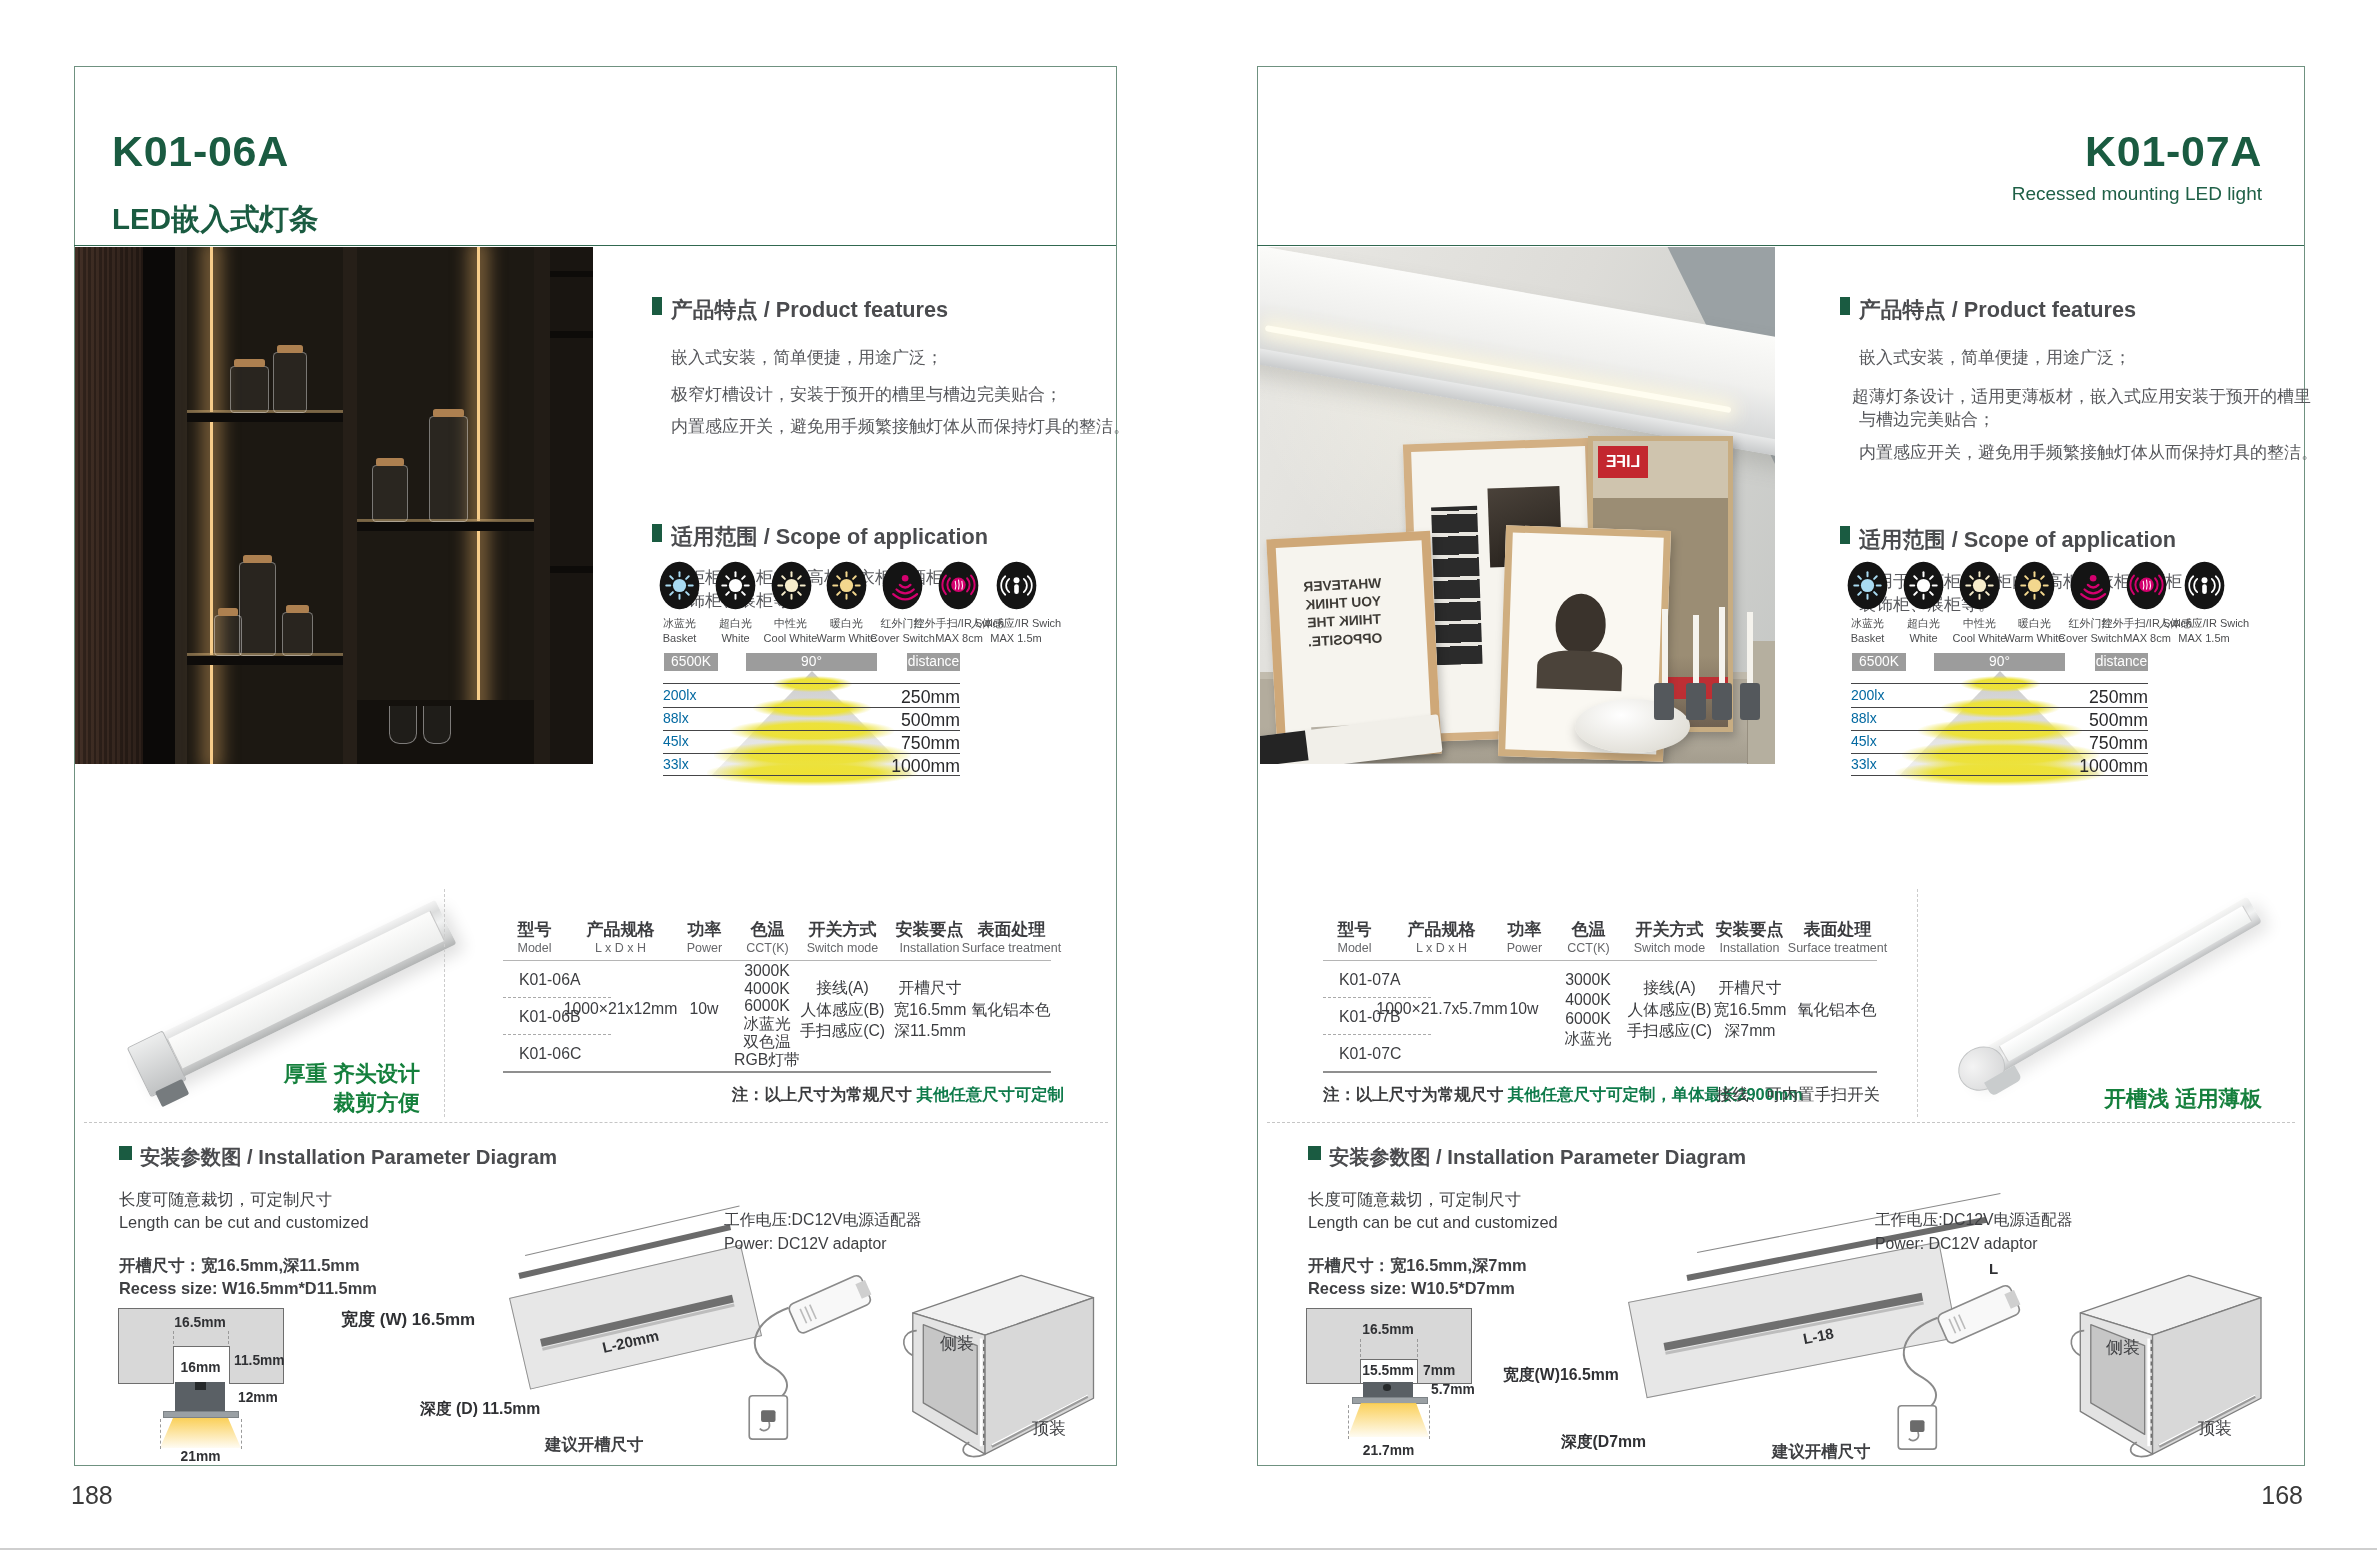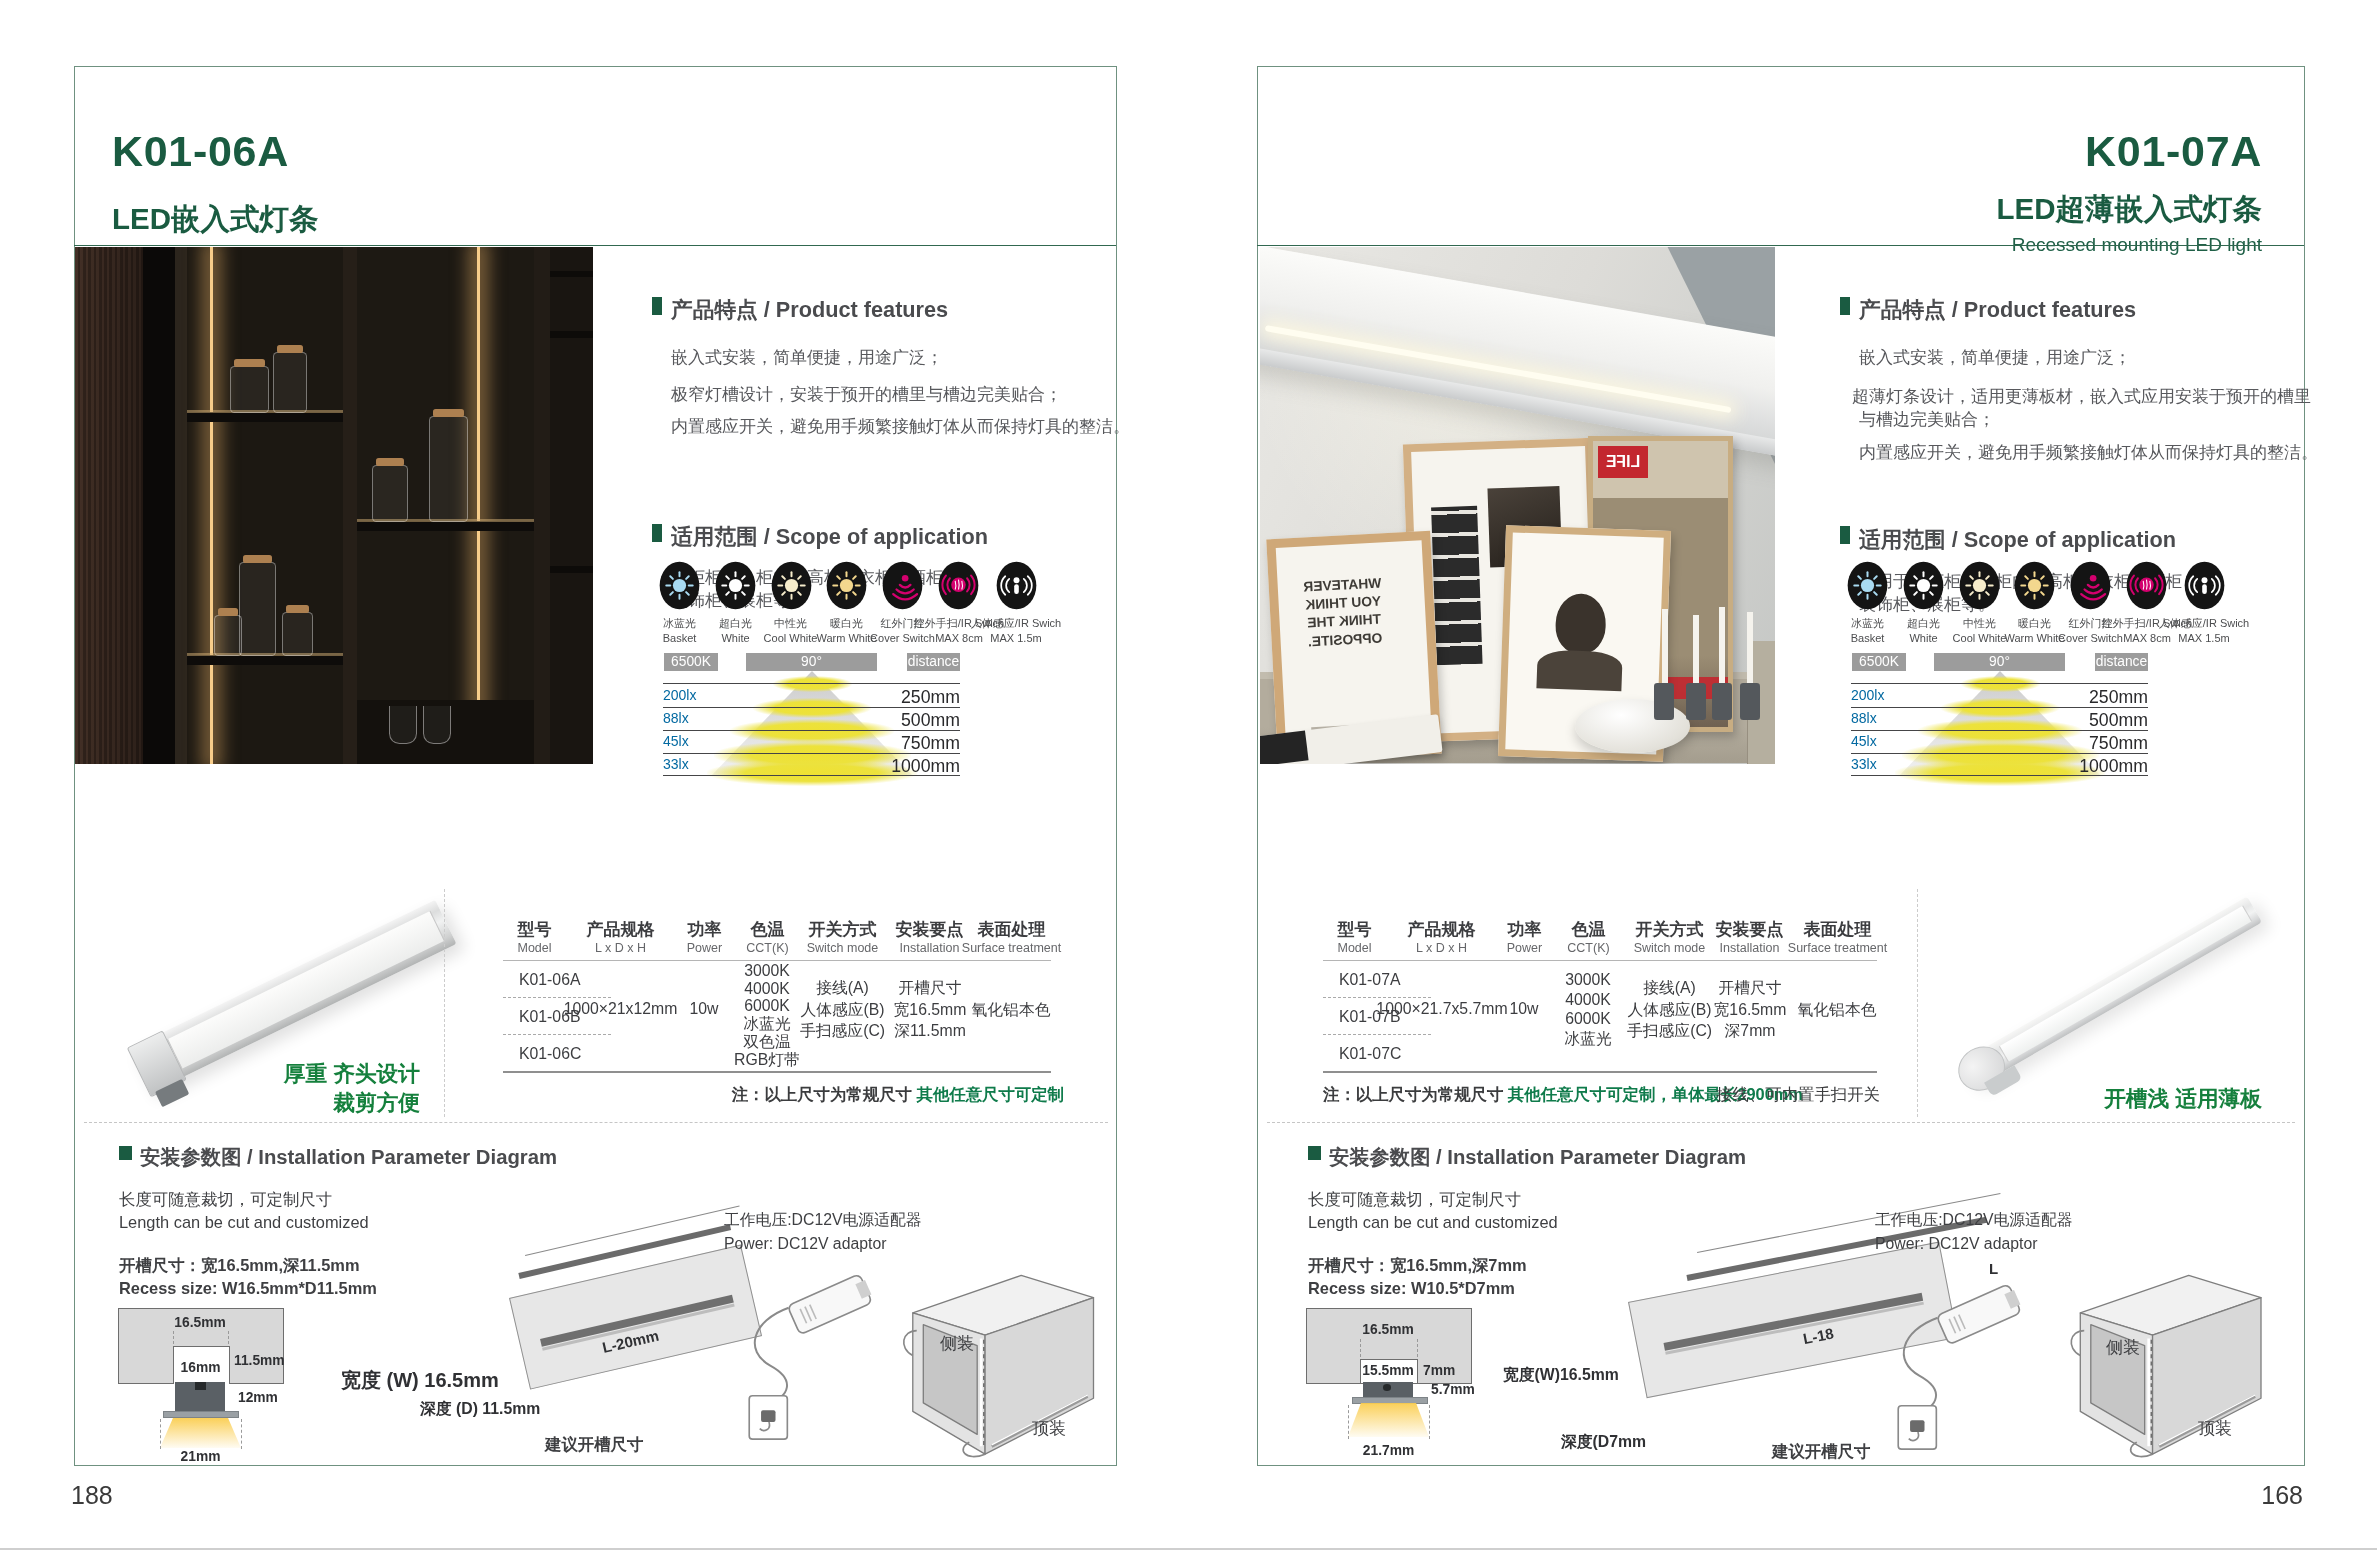--- a/index.html
+++ b/index.html
@@ -319,21 +319,21 @@
 
   <div class="abs">
     <div class="abs" style="left:525px;top:1255px;width:220px;border-top:0.7px solid #8a8a8a;transform:rotate(-13deg);transform-origin:left top;"></div>
     <div class="ins-dim" style="left:727px;top:1255px;font-size:15px;">L</div>
     <div class="abs" style="left:519px;top:1273px;width:217px;height:5.9px;background:#6b6b6b;transform:rotate(-13deg);transform-origin:left center;"></div>
     <div class="abs" style="left:509px;top:1298px;width:236px;height:92px;background:#e7e7e7;border:0.7px solid #909090;transform:rotate(-13deg);transform-origin:left top;">
       <div class="abs" style="left:19.7px;top:46px;width:197px;height:7.9px;background:#6f6f6f;"></div>
       <div class="abs" style="left:19.7px;top:55px;width:197px;height:2.6px;background:#bdbdbd;"></div>
       <div class="ins-dim" style="left:79px;top:60px;font-size:15px;">L-20mm</div>
     </div>
-    <div class="ins-dim" style="left:341px;top:1367px;font-size:20px;text-align:center;">宽度 (W) 16.5mm</div>
+    <div class="ins-dim" style="left:341px;top:1308px;font-size:17px;text-align:center;">宽度 (W) 16.5mm</div>
     <div class="ins-dim" style="left:420px;top:1399px;font-size:15.8px;">深度 (D) 11.5mm</div>
     <div class="ins-text" style="left:545px;top:1434px;font-weight:bold;">建议开槽尺寸</div>
   </div>
 
   <div class="ins-text" style="left:724px;top:1210px;font-size:15.8px;">工作电压:DC12V电源适配器</div>
   <div class="ins-text" style="left:724px;top:1235px;font-size:15.8px;">Power: DC12V adaptor</div>
   <svg class="abs" style="left:732px;top:1267px;" width="158" height="184" viewBox="0 0 240 280">
     <g transform="rotate(-24 150 55)" stroke="#8a8a8a" fill="#f8f8f8" stroke-width="2.5">
         <rect x="88" y="32" width="120" height="48" rx="9"></rect>
         <rect x="196" y="44" width="16" height="24" fill="#cfcfcf" stroke="none"></rect>
@@ -362,21 +362,20 @@
   </svg>
   <div class="ins-text" style="left:940px;top:1332px;font-size:17px;">侧装</div>
   <div class="ins-text" style="left:1032px;top:1417px;font-size:17px;">顶装</div>
 
   <div class="pagenum" style="left:71px;top:1481px;">188</div>
 
   <div class="page-frame" style="left:1257px;top:66px;width:1046px;height:1398px;"></div>
 
   <div class="abs" style="left:1707px;top:130px;width:555px;text-align:right;">
     <div class="h-model">K01-07A</div>
-    <div class="h-cn" style="margin-top:21px;">LED超薄嵌入式灯条</div>
     <div class="h-en" style="margin-top:11px;">Recessed mounting LED light</div>
   </div>
   <div class="rule" style="left:1257px;top:245px;width:1047px;"></div>
 
   <div class="abs" style="left:1260px;top:247px;width:515px;height:517px;background:linear-gradient(115deg,#e9e8e4 0%,#dddcd8 45%,#cfd0cd 75%,#c4c6c4 100%);overflow:hidden;">
     <div class="abs" style="right:0;top:0;width:158px;height:217px;background:#9aa1a4;clip-path:polygon(32% 0,100% 0,100% 100%);"></div>
     <div class="abs" style="left:0;top:98px;width:473px;height:282px;background:radial-gradient(ellipse at 45% 0%,rgba(255,252,238,.55),rgba(255,252,238,0) 62%);"></div>
     <div class="abs" style="left:-39px;top:-7.9px;width:630px;height:117px;transform:rotate(10deg);transform-origin:left top;background:linear-gradient(180deg,#fbfbf9 0%,#f0f0ee 45%,#dfe0e0 72%,#cfd1d1 100%);box-shadow:0 11.8px 19.7px rgba(120,120,110,.25);">
       <div class="abs" style="left:59px;top:77px;width:473px;height:5.9px;background:#fffdf0;border-radius:3.3px;box-shadow:0 0 17px 5.9px rgba(255,250,225,.95);"></div>
       <div class="abs" style="left:0;bottom:0;width:100%;height:15.8px;background:linear-gradient(180deg,#e8e9e9,#c9cbcc);"></div>

